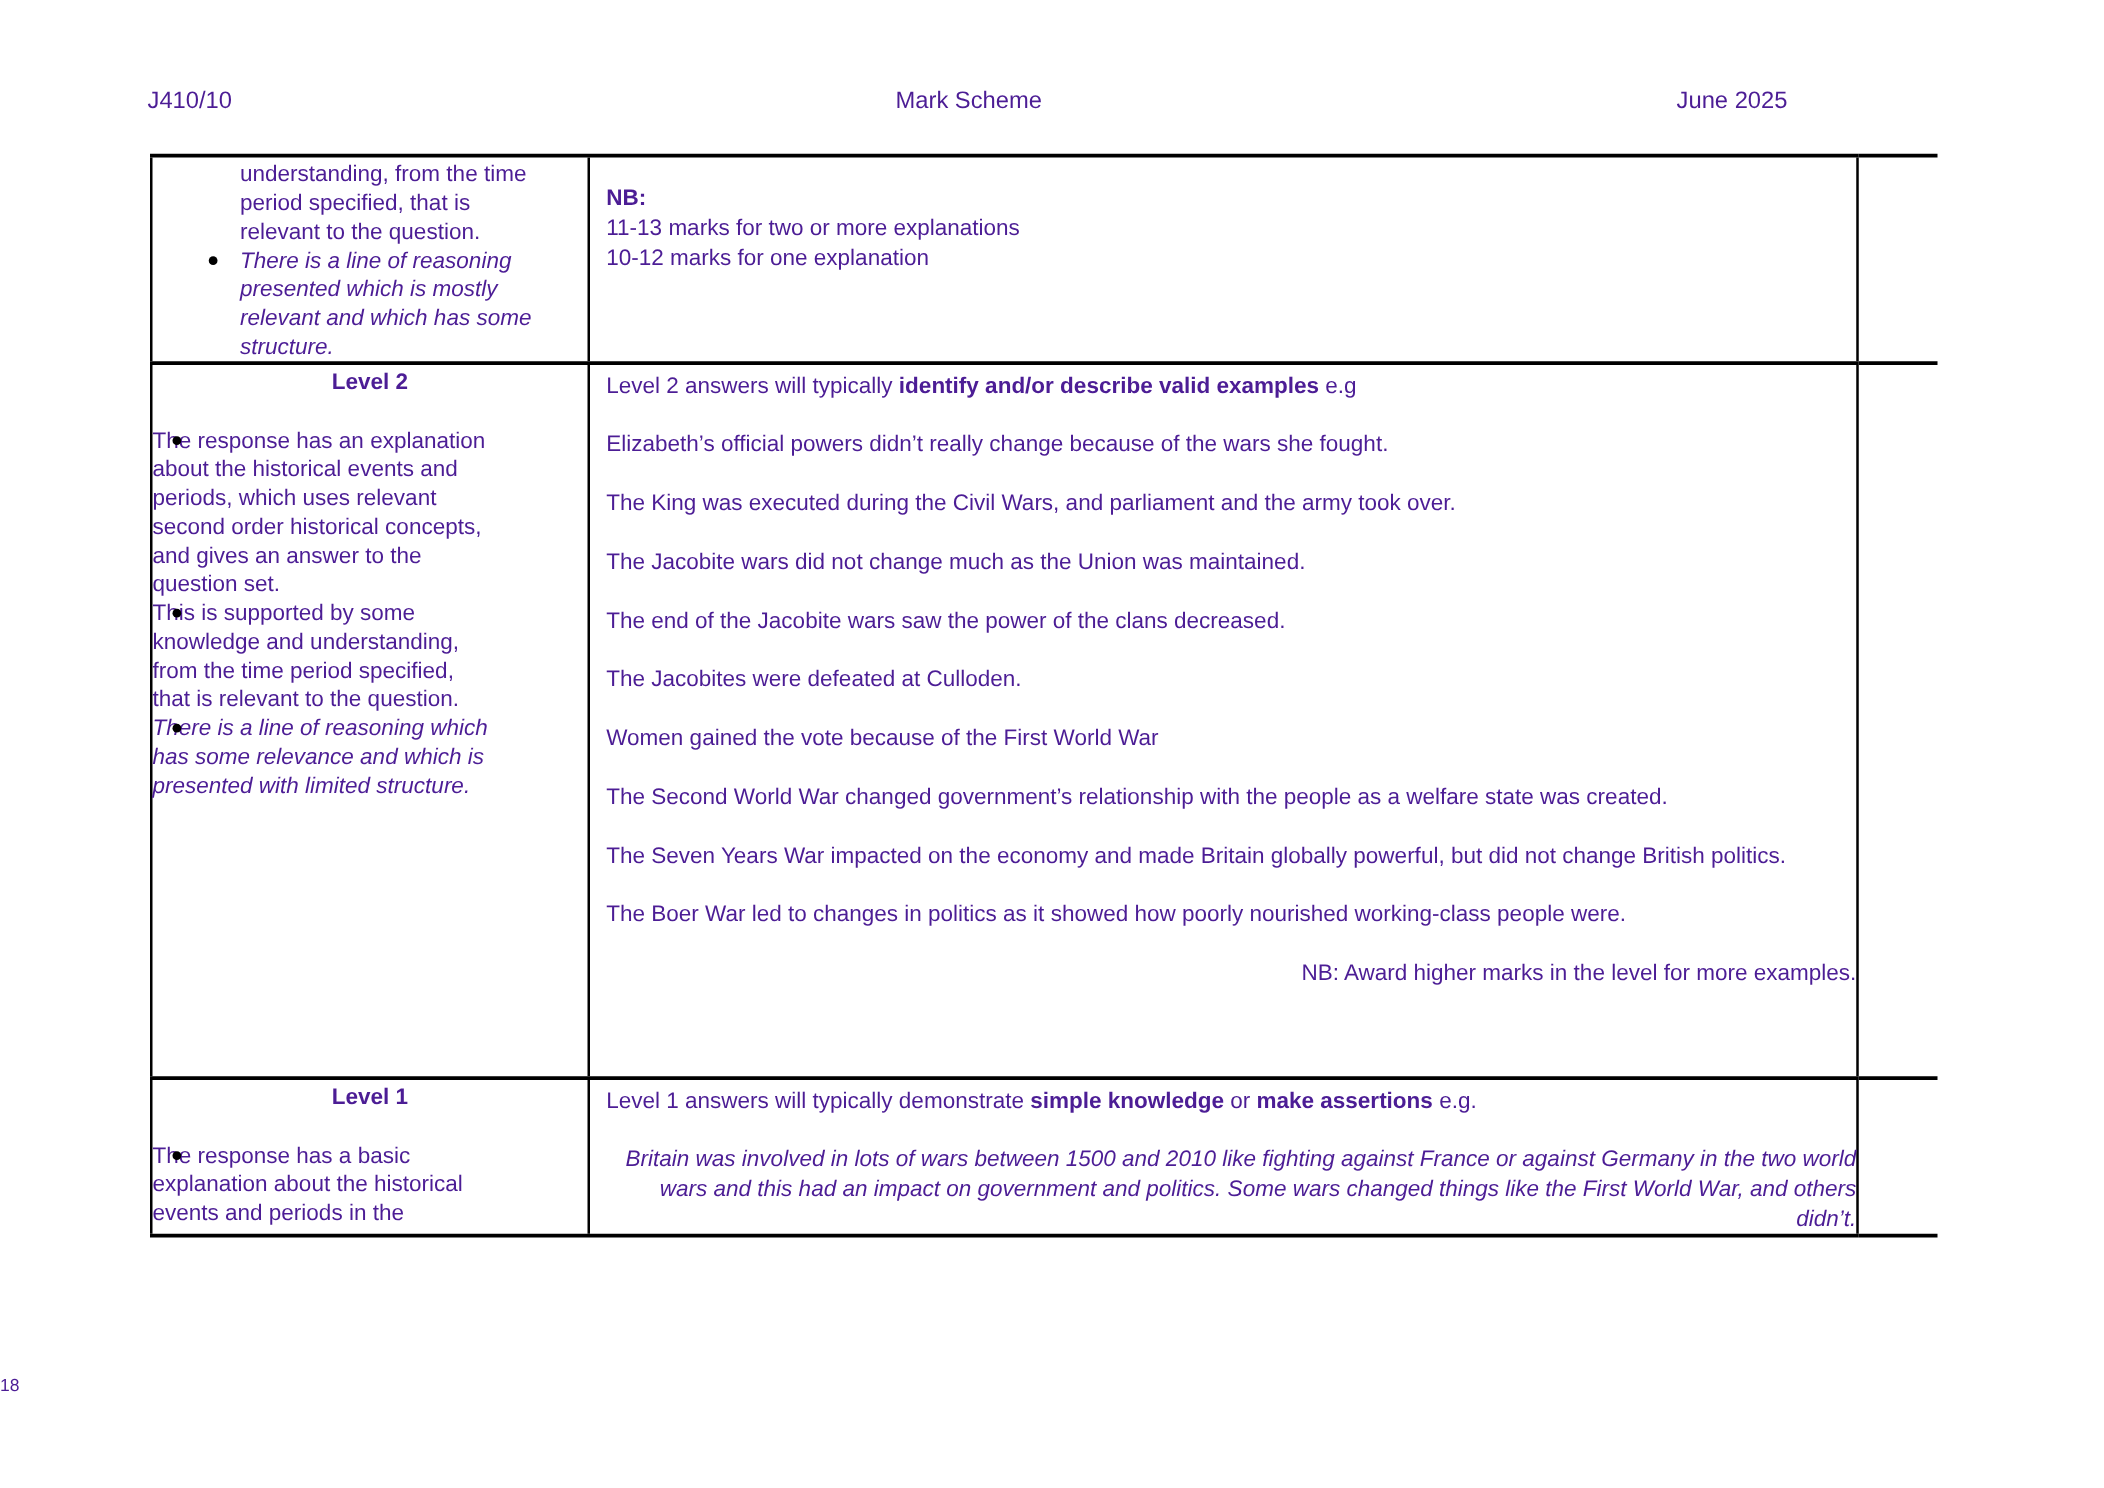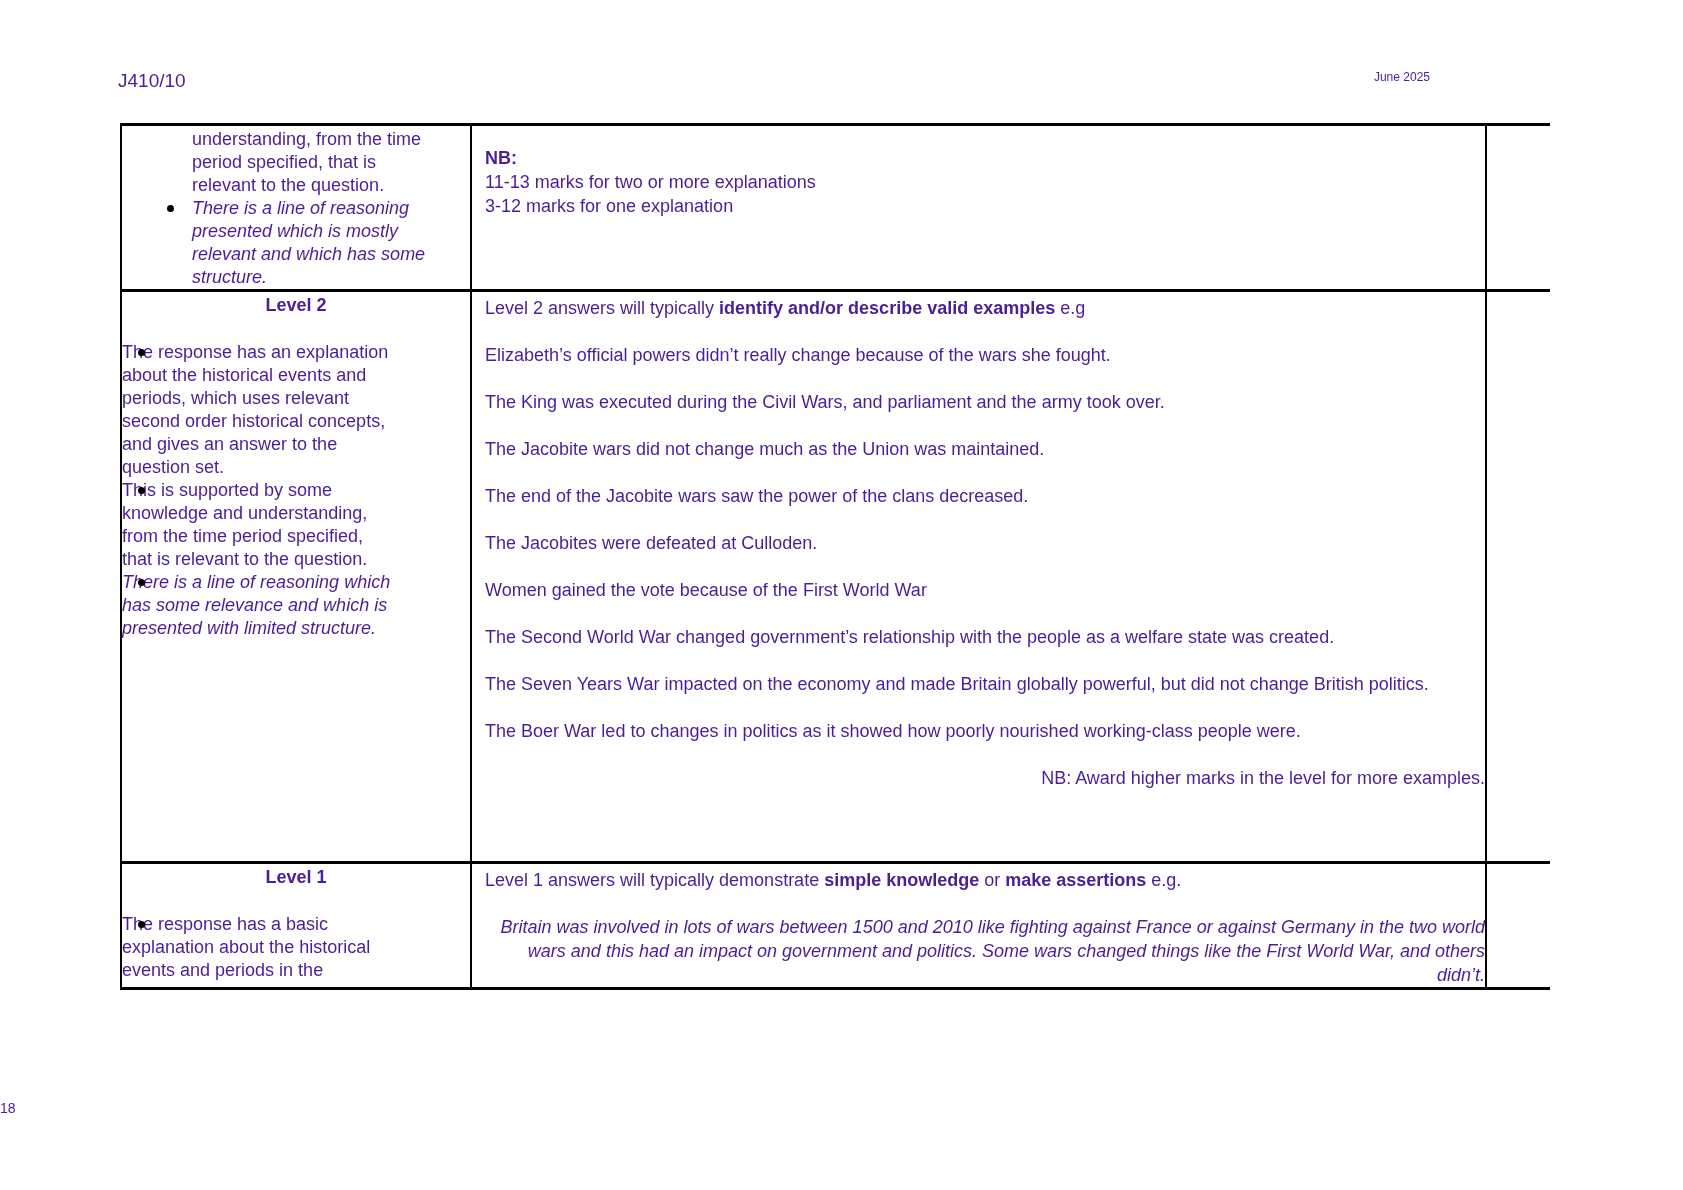--- a/index.html
+++ b/index.html
@@ -8,21 +8,21 @@
     width:1550px;height:1190px;
     background:#fff;color:#4c1d95;
     font-family:"Liberation Sans","DejaVu Sans",sans-serif;
     font-size:18px;
     overflow:hidden;
   }
   
   .page-header{position:absolute;top:70px;left:0;width:100%;height:26px;}
   .hdr-left{position:absolute;left:118px;top:0;font-size:19px;}
   .hdr-center{position:absolute;left:0;right:0;top:0;text-align:center;font-size:19px;}
-  .hdr-right{position:absolute;right:120px;top:0;font-size:12px;}
+  .hdr-right{position:absolute;right:120px;top:0;font-size:19px;}
   
   table.ms{
     position:absolute;left:120px;top:123px;
     border-collapse:collapse;table-layout:fixed;
     width:1463px;
   }
   table.ms{border:1px solid #be185d;}
   table.ms td{
     border-top:3px solid #000;border-bottom:3px solid #000;
     border-left:2px solid #000;border-right:2px solid #000;
@@ -56,20 +56,21 @@
   
   .page-footer{position:absolute;top:1100px;left:0;right:0;text-align:left;font-size:14px;}
 </style>
 </head>
 <body>
 
 <div class="page">
 
   <div class="page-header">
     <span class="hdr-left">J410/10</span>
+    <span class="hdr-center">Mark Scheme</span>
     <span class="hdr-right">June 2025</span>
   </div>
 
   <table class="ms">
     <colgroup>
         <col class="c1">
         <col class="c2">
         <col class="c3">
       </colgroup>
 
@@ -81,21 +82,21 @@
           <div class="bullet b-ind1">
             <span class="b-dot"></span>
             <span class="ital">There is a line of reasoning presented which is mostly relevant and which has some structure.</span>
           </div>
         </div>
       </td>
       <td>
         <div class="guide nb-top tw">
           <div><b>NB:</b></div>
           <div>11-13 marks for two or more explanations</div>
-          <div>3-12 marks for one explanation</div>
+          <div>10-12 marks for one explanation</div>
         </div>
       </td>
       <td class="marks"></td>
     </tr>
 
     <tr class="r2">
       <td>
         <div class="crit">
           <div class="lvl-title">Level 2</div>
           <div class="bullet b-ind2">

